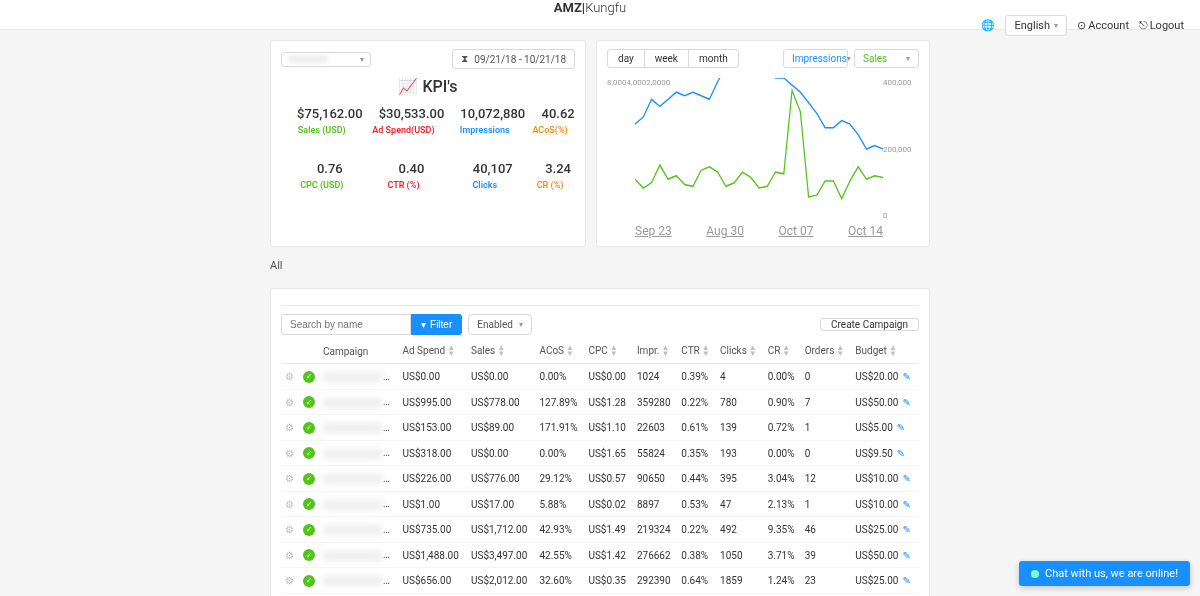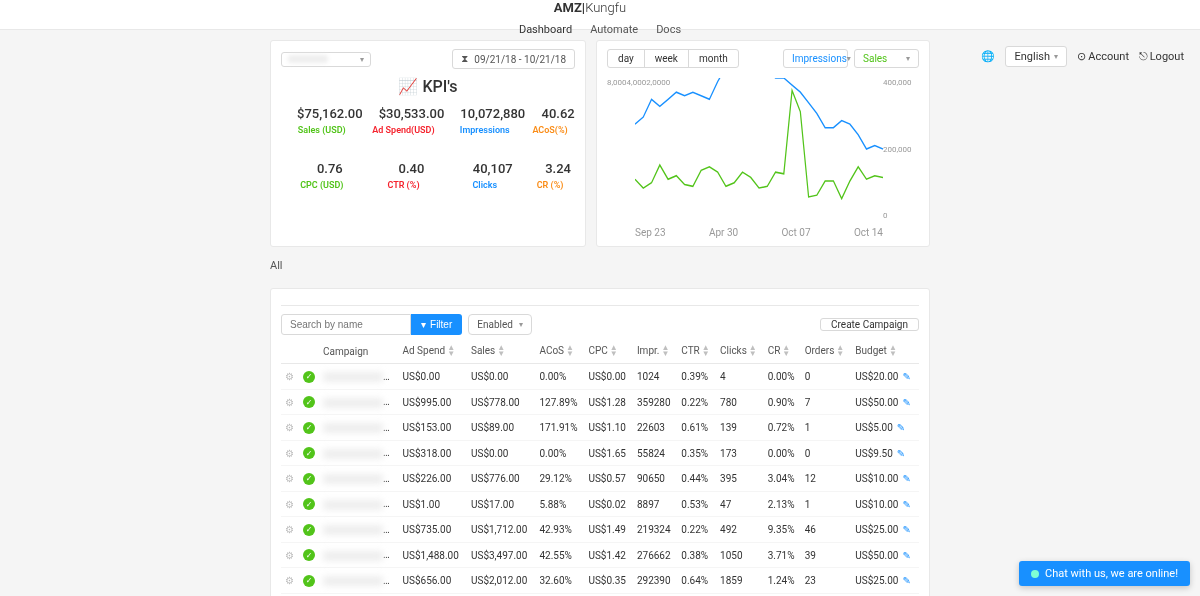--- a/index.html
+++ b/index.html
@@ -36,21 +36,21 @@
 .toggle-group { display:flex; border:1px solid #d9d9d9; border-radius:3px; overflow:hidden; }
 .toggle-group span { padding:3px 10px; font-size:10px; border-right:1px solid #d9d9d9; cursor:pointer; }
 .toggle-group span:last-child{border-right:none;}
 .series-selects { display:flex; gap:6px; }
 .series-sel { border:1px solid #d9d9d9; border-radius:3px; padding:3px 8px; font-size:10px; width:65px; cursor:pointer; display:flex; justify-content:space-between; align-items:center;}
 .series-sel.imp { color:#1890ff; }
 .series-sel.sales { color:#52c41a; }
 .chart-body { flex:1; position:relative; min-height:160px; margin-top:6px;}
 .y-left { position:absolute; left:0; top:0; bottom:18px; width:28px; display:flex; flex-direction:row; justify-content:space-between; text-align:right; color:#999; font-size:8px;}
 .y-right { position:absolute; right:0; top:0; bottom:18px; width:36px; display:flex; flex-direction:column; justify-content:space-between; text-align:left; color:#999; font-size:8px;}
-.x-axis { position:absolute; left:28px; right:36px; bottom:0; display:flex; justify-content:space-between; color:#999; font-size:10px;}
+.x-axis { position:absolute; left:28px; right:36px; bottom:0; display:flex; justify-content:space-between; color:#999; font-size:12px;text-decoration:underline;}
 .plot { position:absolute; left:28px; right:36px; top:0; bottom:18px; }
 .plot svg { width:100%; height:100%; }
 .all-label { margin:12px 0 16px 0; font-size:11px; color:#555; }
 .table-card { padding:8px 10px 4px 10px;}
 .tabs { display:flex; gap:0; }
 .tab { border:1px solid #d9d9d9; padding:4px 12px; font-size:10px; cursor:pointer; background:#fff; margin-right:-1px; }
 .tab.active { color:#1890ff; border-bottom-color:#fff; }
 .table-toolbar { display:flex; gap:6px; margin-top:8px; align-items:center; border-top:1px solid #e8e8e8; padding-top:8px;}
 .search-input { border:1px solid #d9d9d9; border-radius:3px 0 0 3px; padding:4px 8px; width:130px; font-size:10px; color:#bbb;}
 .filter-btn { background:#1890ff; color:#fff; border:none; padding:5px 10px; font-size:10px; border-radius:0 3px 3px 0; cursor:pointer; display:flex; align-items:center; gap:4px; margin-left:-6px;}
@@ -67,25 +67,20 @@
 .chat-widget { position:fixed; right:10px; bottom:10px; background:#1890ff; color:#fff; border-radius:3px; padding:6px 12px; font-size:11px; display:flex; align-items:center; gap:6px; cursor:pointer; box-shadow:0 2px 6px rgba(0,0,0,0.2);}
 .caret-sm { font-size:8px; color:#999; }
 </style>
 </head>
 <body>
 
 <div class="header">
   <div class="logo">
     <span>AMZ</span><span>|</span><span class="thin">Kungfu</span>
   </div>
-  <div class="nav">
-    <a class="active">Dashboard</a>
-    <a>Automate</a>
-    <a>Docs</a>
-  </div>
   <div class="header-right">
     <span>🌐</span>
     <div class="select-box">
         <span>English</span>
         <span class="caret-sm">▾</span>
       </div>
     <span class="account-link">⊙<span>Account</span></span>
     <span class="account-link">⎋<span>Logout</span></span>
   </div>
 </div>
@@ -174,21 +169,21 @@
             <span>0</span>
           </div>
         <div class="plot">
           <svg viewBox="0 0 300 140" preserveAspectRatio="none" id="chartSvg">
               <path d="M0.0 45.5 L10.0 38.5 L20.0 21.0 L30.0 28.0 L40.0 21.0 L50.0 14.0 L60.0 17.5 L70.0 14.0 L80.0 17.5 L90.0 21.0 L100.0 3.5 L110.0 -10.5 L120.0 -17.5 L130.0 -14.0 L140.0 -14.0 L150.0 -10.5 L160.0 -7.0 L170.0 0.0 L180.0 0.0 L190.0 7.0 L200.0 14.0 L210.0 24.5 L220.0 35.0 L230.0 49.0 L240.0 49.0 L250.0 42.0 L260.0 45.5 L270.0 56.0 L280.0 70.0 L290.0 66.5 L300.0 70.0 " fill="none" stroke="#1890ff" stroke-width="1.5"></path>
               <path d="M0.0 99.8 L10.0 108.5 L20.0 103.3 L30.0 85.8 L40.0 99.8 L50.0 96.3 L60.0 105.0 L70.0 106.8 L80.0 91.0 L90.0 87.5 L100.0 92.8 L110.0 106.8 L120.0 103.3 L130.0 92.8 L140.0 98.0 L150.0 108.5 L160.0 106.8 L170.0 92.8 L180.0 94.5 L190.0 12.3 L200.0 33.3 L210.0 117.3 L220.0 115.5 L230.0 101.5 L240.0 101.5 L250.0 119.0 L260.0 101.5 L270.0 87.5 L280.0 99.8 L290.0 96.3 L300.0 98.0 " fill="none" stroke="#52c41a" stroke-width="1.5"></path>
             </svg>
         </div>
         <div class="x-axis" id="xAxis">
             <span>Sep 23</span>
-            <span>Apr 30</span>
+            <span>Aug 30</span>
             <span>Oct 07</span>
             <span>Oct 14</span>
           </div>
       </div>
     </div>
   </div>
 
   <div class="all-label">All</div>
 
   <div class="card table-card">
@@ -271,21 +266,21 @@
           <tr>
             <td><span class="gear">⚙</span></td>
             <td><span class="status-dot">✓</span></td>
             <td><span class="blur-text">xxxxxxxx</span>…</td>
             <td>US$318.00</td>
             <td>US$0.00</td>
             <td>0.00%</td>
             <td>US$1.65</td>
             <td>55824</td>
             <td>0.35%</td>
-            <td>173</td>
+            <td>193</td>
             <td>0.00%</td>
             <td>0</td>
             <td>US$9.50<span class="edit-icon">✎</span></td>
           </tr>
           <tr>
             <td><span class="gear">⚙</span></td>
             <td><span class="status-dot">✓</span></td>
             <td><span class="blur-text">xxxxxxxx</span>…</td>
             <td>US$226.00</td>
             <td>US$776.00</td>

